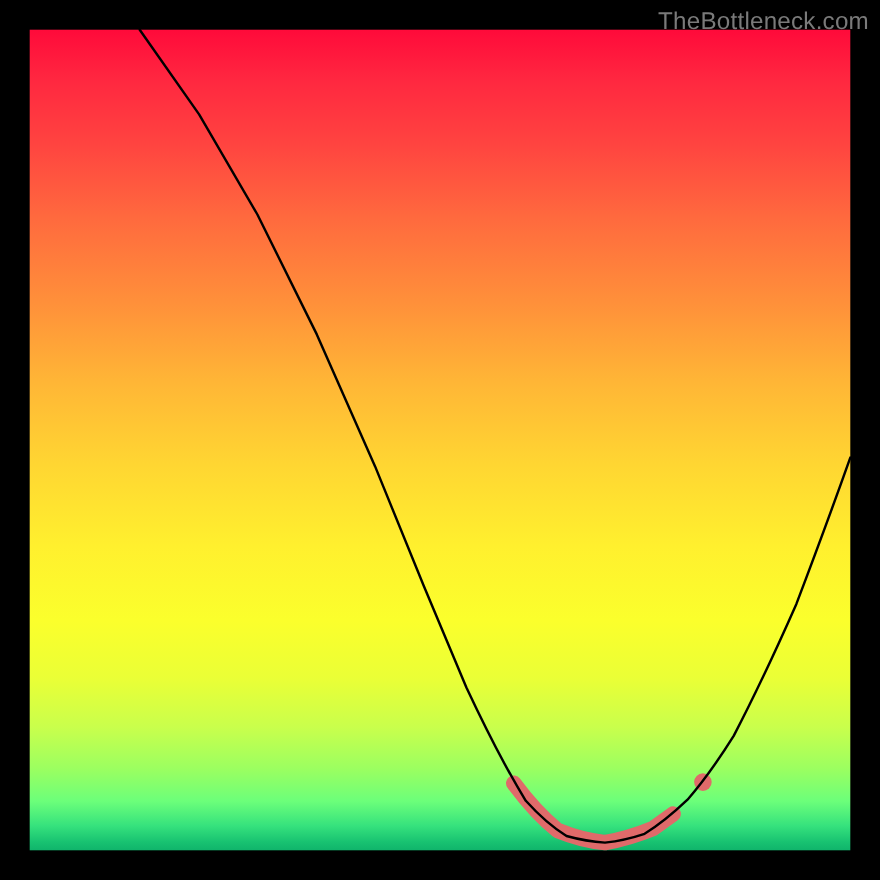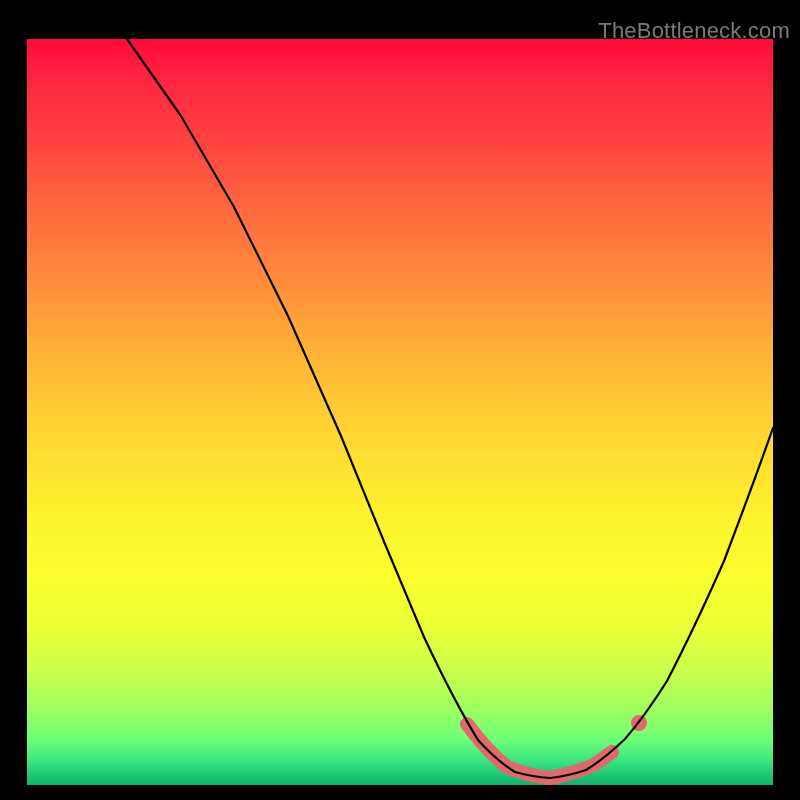--- a/index.html
+++ b/index.html
@@ -8,21 +8,21 @@
     width: 800px;
     height: 800px;
     background: #000000;
     overflow: hidden;
     font-family: Arial, Helvetica, sans-serif;
   }
 
   .frame {
     position: absolute;
     left: 0;
-    top: 12px;
+    top: 0;
     width: 800px;
     height: 620px;
     background: #000000;
   }
 
   .plot-area {
     position: absolute;
     left: 27px;
     top: 27px;
     width: 746px;

